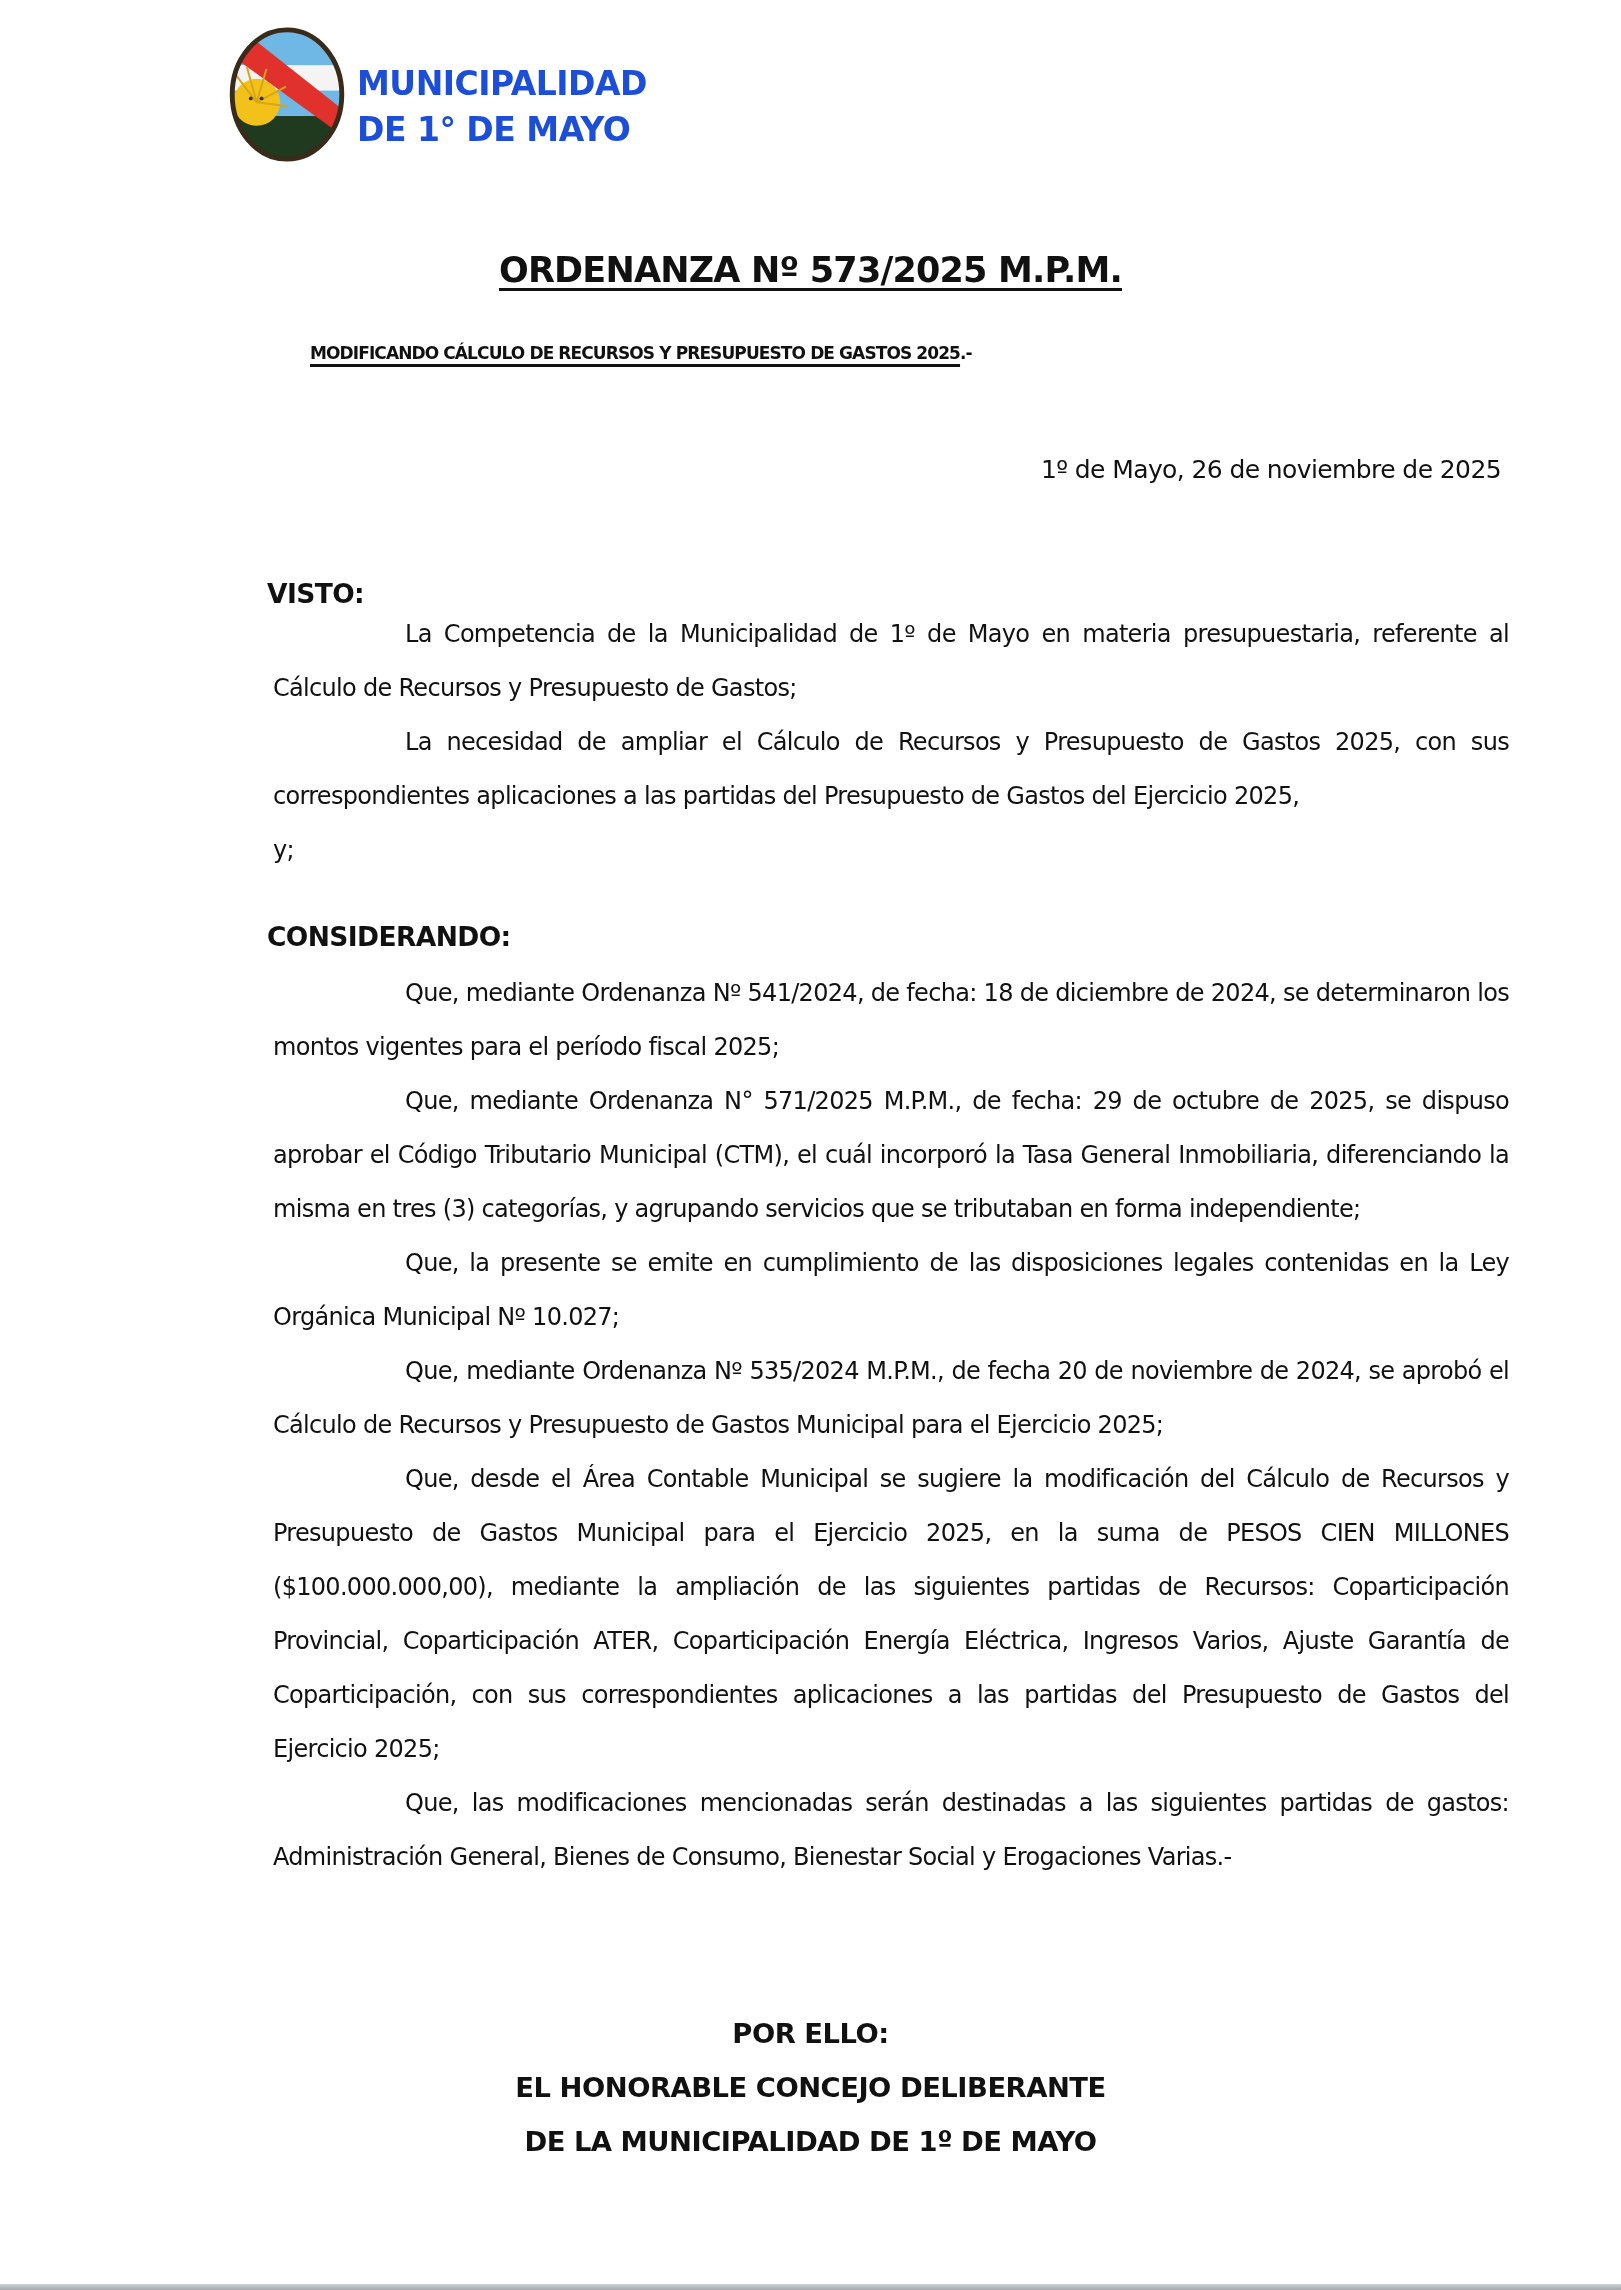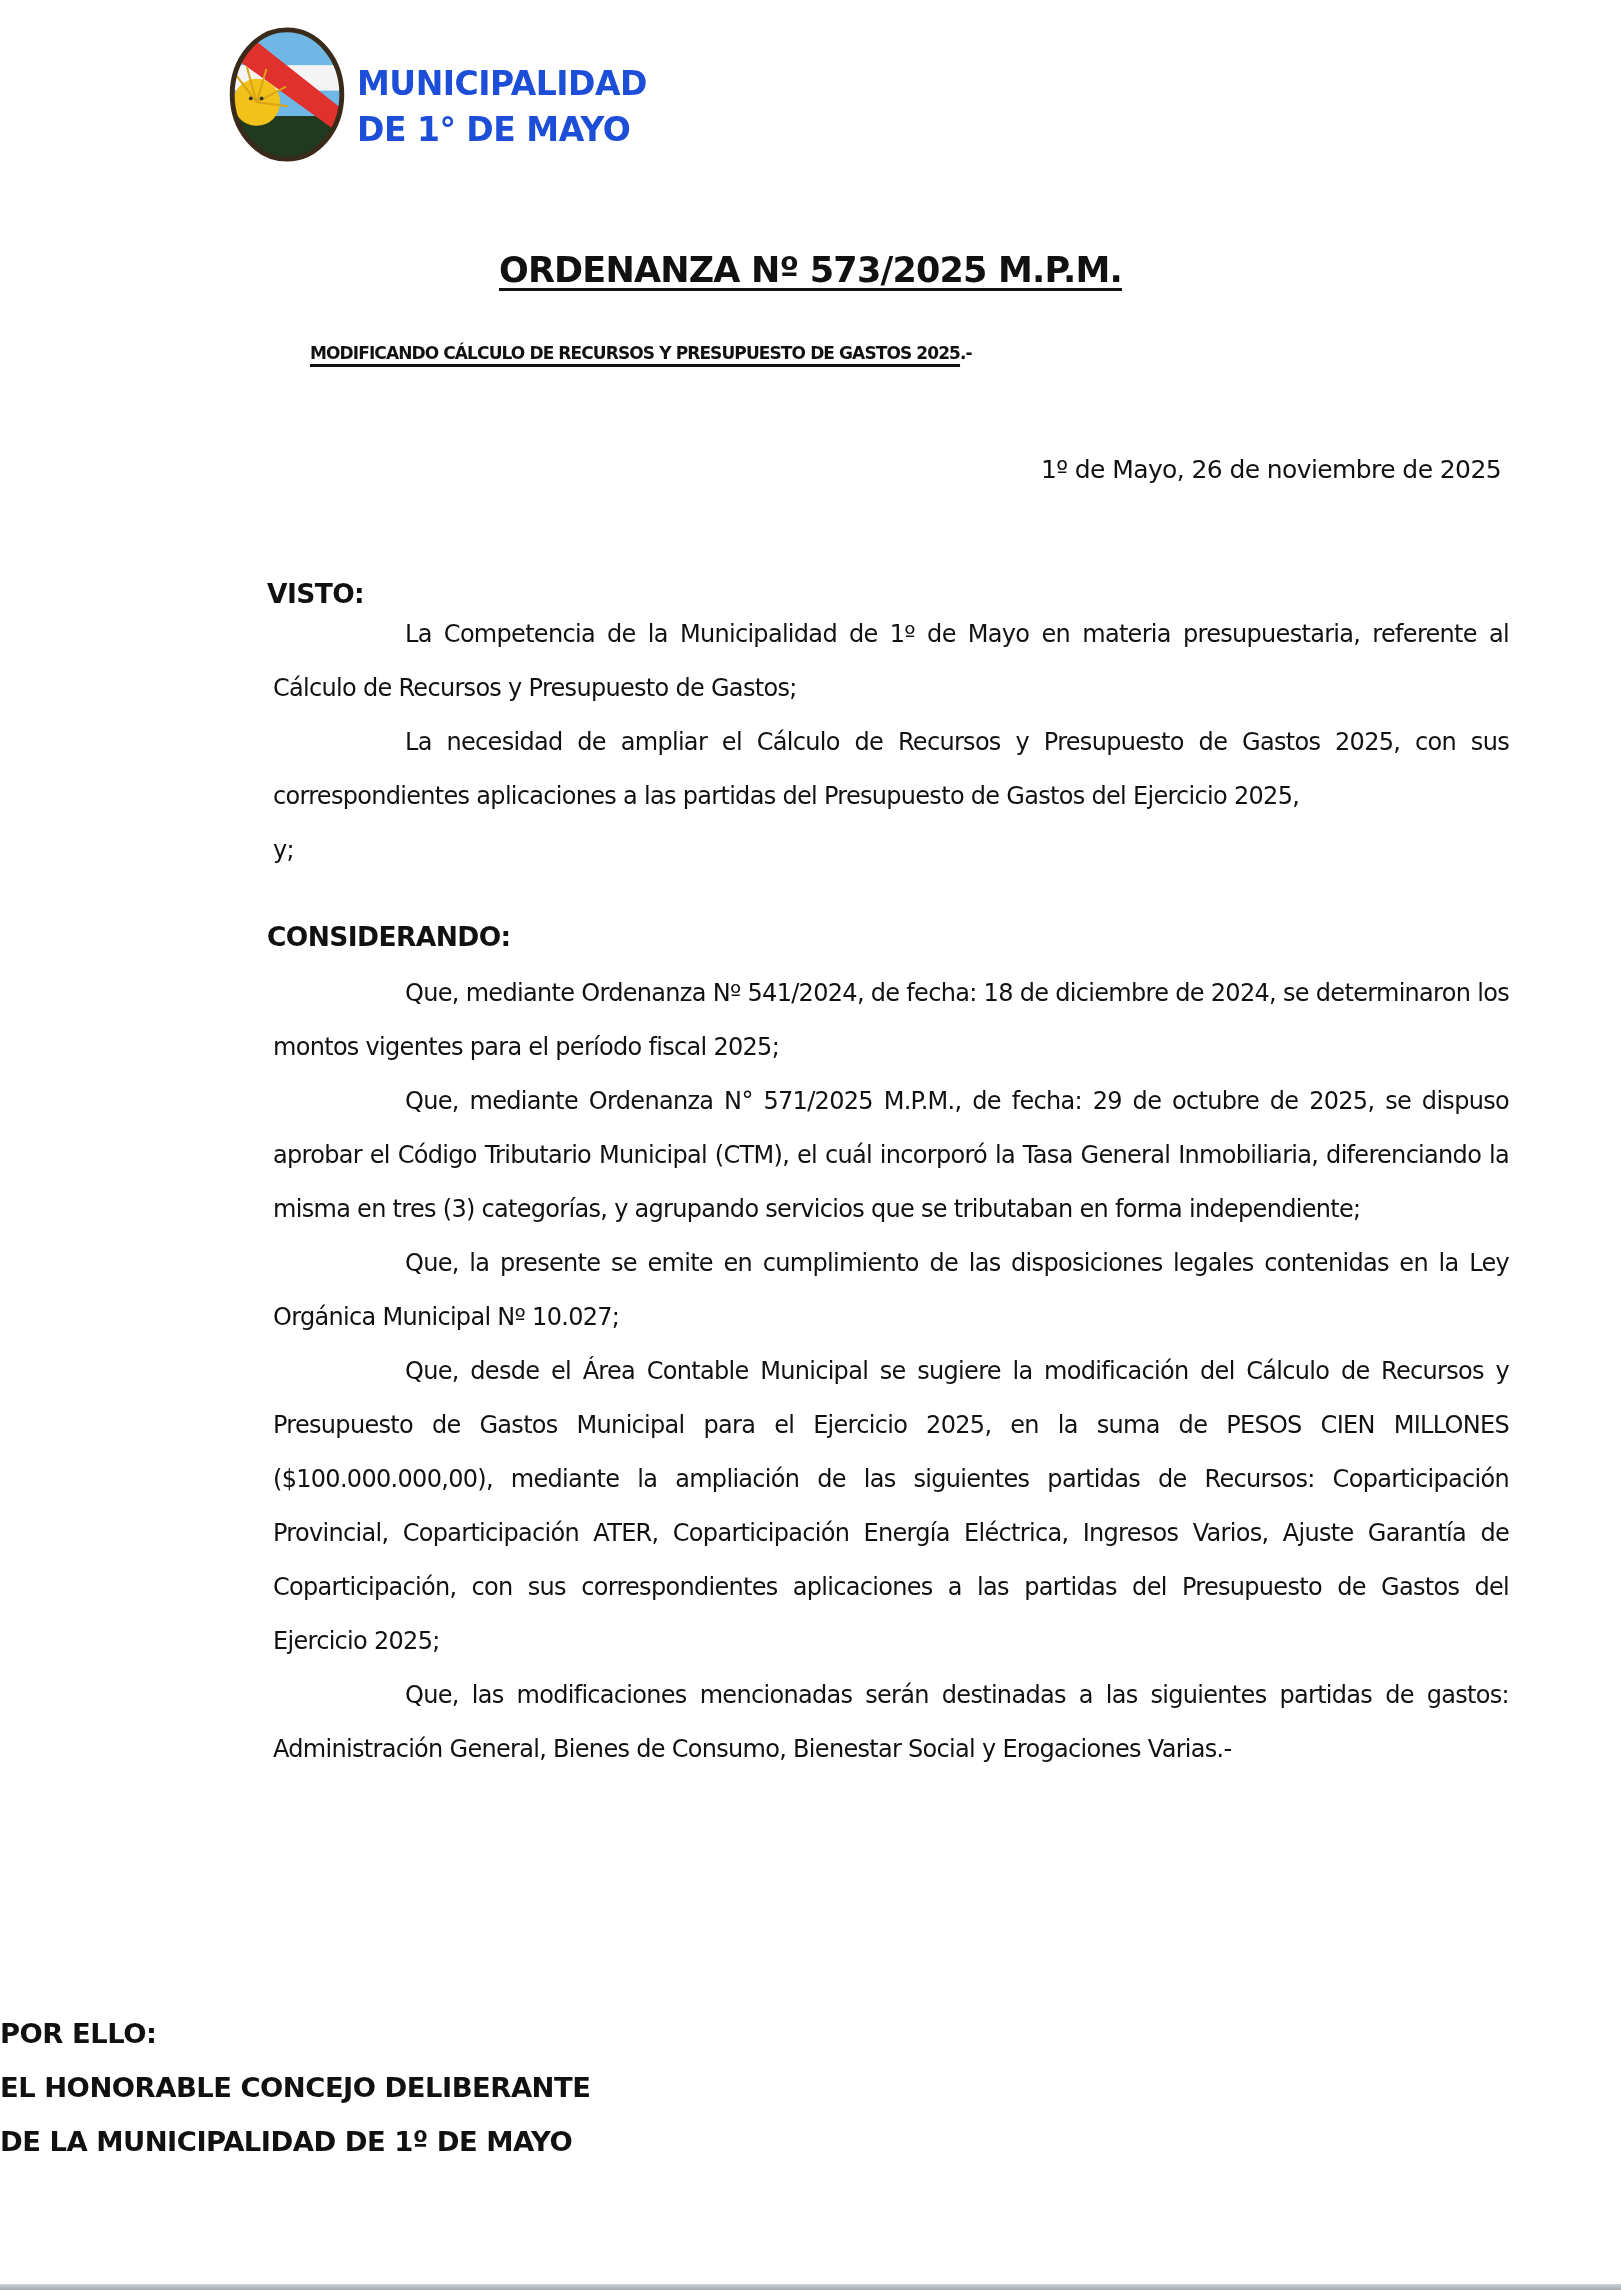--- a/index.html
+++ b/index.html
@@ -48,21 +48,21 @@
   }
   .section-head {
     position: absolute; left: 267px;
     font-weight: bold; font-size: 26.5px; letter-spacing: -0.6px;
   }
   p.par {
     margin: 0; text-align: justify; text-indent: 132px;
   }
   .closing {
     position: absolute; left: 0; right: 0; top: 2007px;
-    font-weight: bold; font-size: 27.4px;
+    text-align: center; font-weight: bold; font-size: 27.4px;
     line-height: 54px; letter-spacing: -0.5px;
   }
   .bottom-edge {
     position: absolute; left: 0; right: 0; top: 2284px; height: 6.9px;
     background: linear-gradient(#cfd3d6, #9aa0a4);
   }
 </style>
 </head>
 <body>
 
@@ -114,20 +114,21 @@
   <p class="par">La necesidad de ampliar el Cálculo de Recursos y Presupuesto de Gastos 2025, con sus correspondientes aplicaciones a las partidas del Presupuesto de Gastos del Ejercicio 2025,</p>
   <p class="par" style="text-indent:0">y;</p>
 </div>
 
 <div class="section-head" style="top:921px;">CONSIDERANDO:</div>
 
 <div class="body-text" style="top:966px;">
   <p class="par">Que, mediante Ordenanza Nº 541/2024, de fecha: 18 de diciembre de 2024, se determinaron los montos vigentes para el período fiscal 2025;</p>
   <p class="par">Que, mediante Ordenanza N° 571/2025 M.P.M., de fecha: 29 de octubre de 2025, se dispuso aprobar el Código Tributario Municipal (CTM), el cuál incorporó la Tasa General Inmobiliaria, diferenciando la misma en tres (3) categorías, y agrupando servicios que se tributaban en forma independiente;</p>
   <p class="par">Que, la presente se emite en cumplimiento de las disposiciones legales contenidas en la Ley Orgánica Municipal Nº 10.027;</p>
+  <p class="par">Que, mediante Ordenanza Nº 535/2024 M.P.M., de fecha 20 de noviembre de 2024, se aprobó el Cálculo de Recursos y Presupuesto de Gastos Municipal para el Ejercicio 2025;</p>
   <p class="par">Que, desde el Área Contable Municipal se sugiere la modificación del Cálculo de Recursos y Presupuesto de Gastos Municipal para el Ejercicio 2025, en la suma de PESOS CIEN MILLONES ($100.000.000,00), mediante la ampliación de las siguientes partidas de Recursos: Coparticipación Provincial, Coparticipación ATER, Coparticipación Energía Eléctrica, Ingresos Varios, Ajuste Garantía de Coparticipación, con sus correspondientes aplicaciones a las partidas del Presupuesto de Gastos del Ejercicio 2025;</p>
   <p class="par">Que, las modificaciones mencionadas serán destinadas a las siguientes partidas de gastos: Administración General, Bienes de Consumo, Bienestar Social y Erogaciones Varias.-</p>
 </div>
 
 <div class="closing">
   <div>POR ELLO:</div>
   <div>EL HONORABLE CONCEJO DELIBERANTE</div>
   <div>DE LA MUNICIPALIDAD DE 1º DE MAYO</div>
 </div>
 

